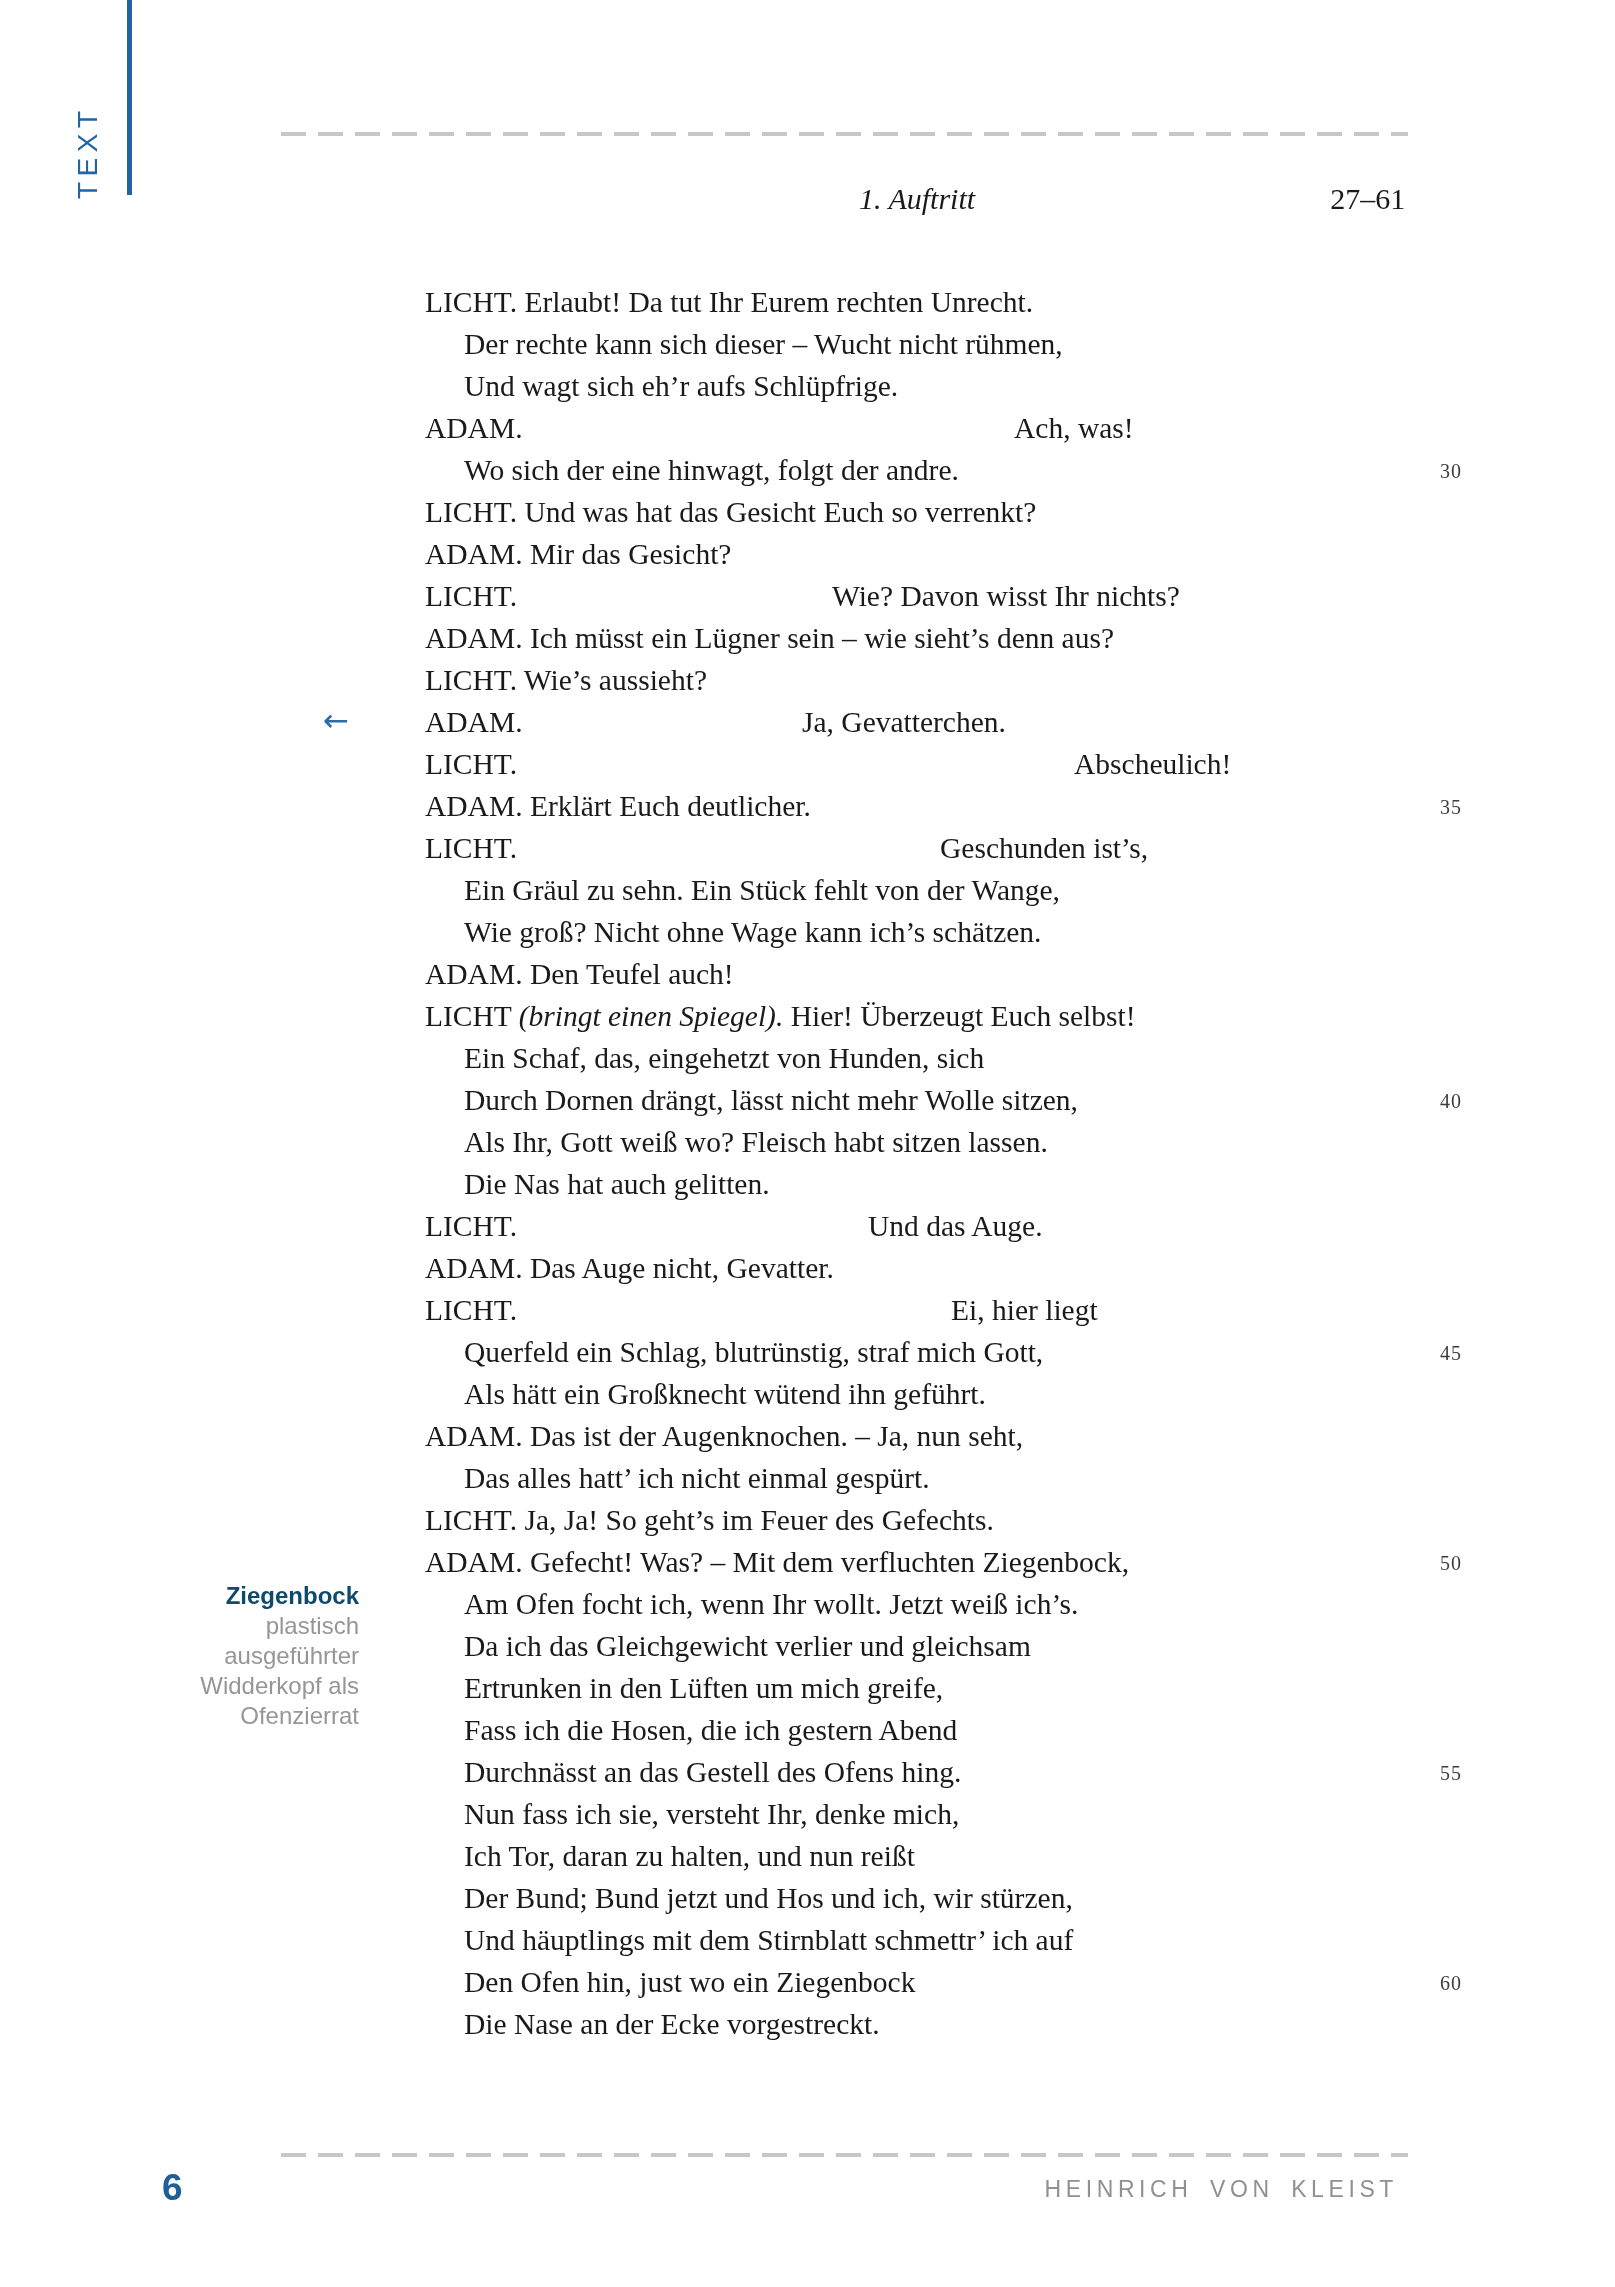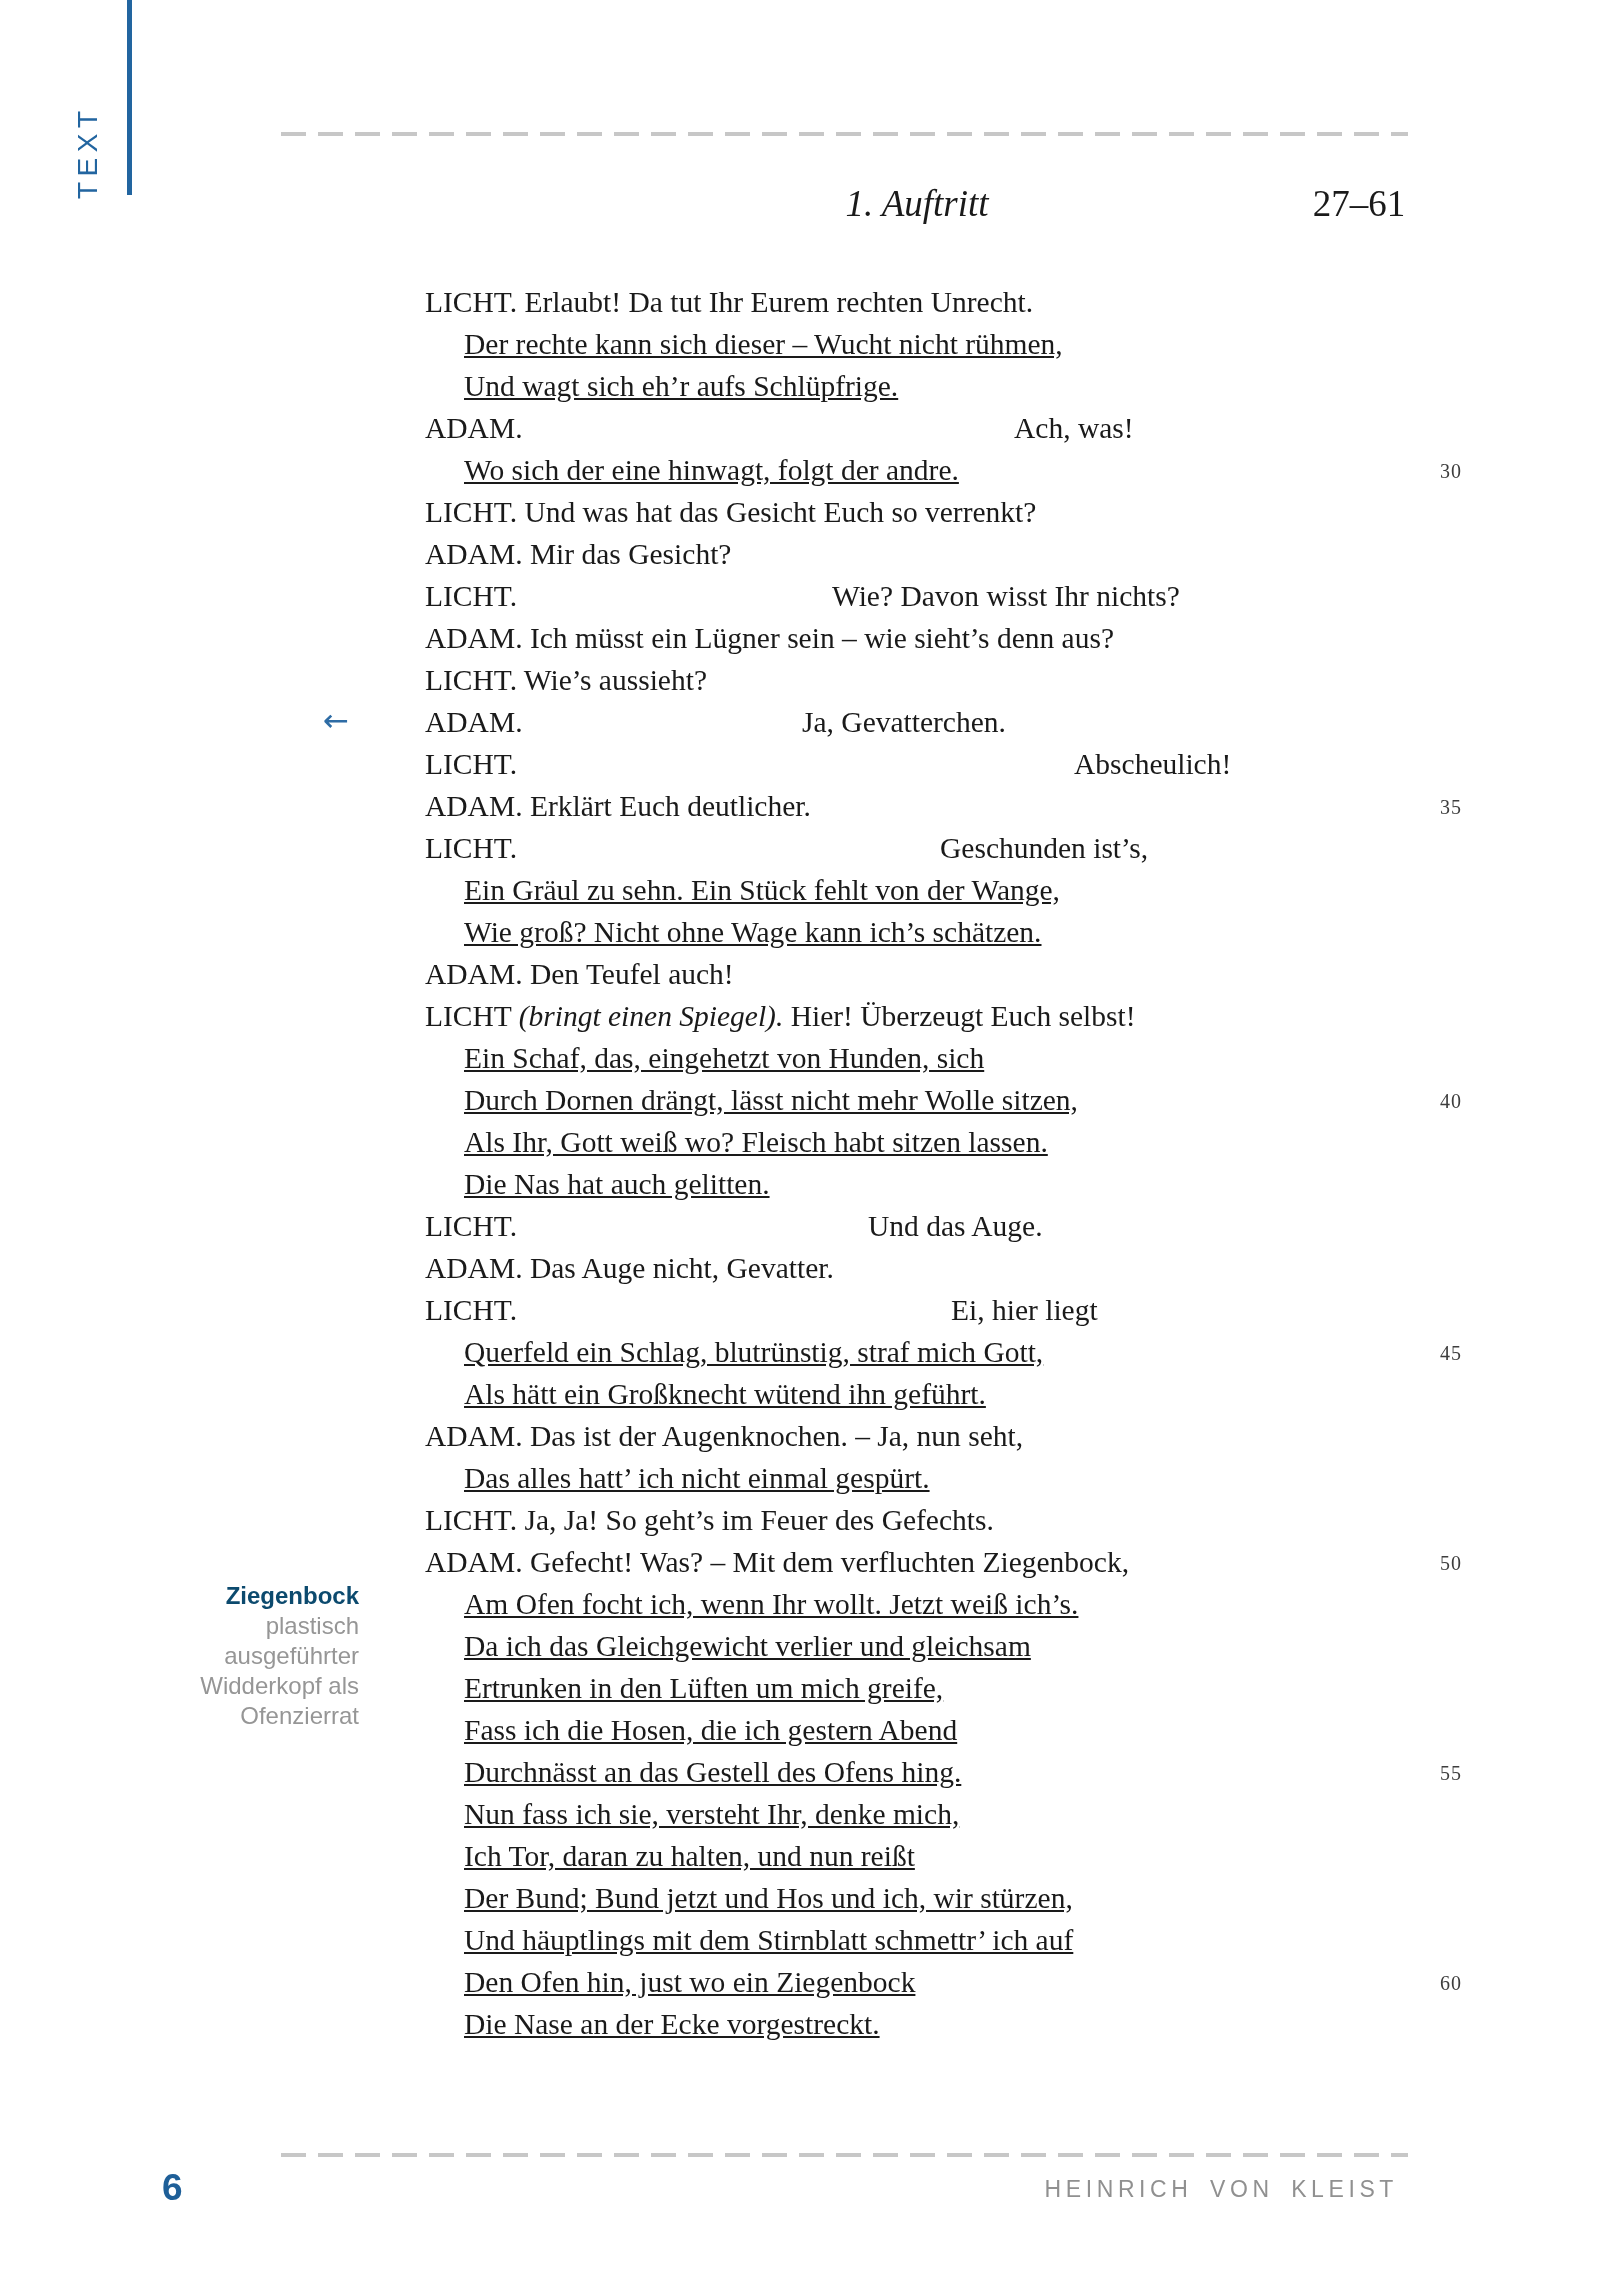--- a/index.html
+++ b/index.html
@@ -17,27 +17,27 @@
     color:#2265a0;white-space:nowrap;
   }
   
   .dash{
     position:absolute;left:281px;width:1127px;height:3.7px;
     background:repeating-linear-gradient(to right,#c7c7c7 0 25px,transparent 25px 37px);
   }
   .dash-top{top:132px;}
   .dash-bottom{top:2153px;}
   
-  .heading-row{position:absolute;left:425px;top:182px;width:984px;height:42px;font-size:37px;}
+  .heading-row{position:absolute;left:425px;top:182px;width:984px;height:42px;font-size:30px;}
   .heading-title{position:absolute;left:0;width:100%;text-align:center;font-style:italic;}
   .heading-range{position:absolute;right:3.7px;top:0;}
   
   .verse{position:absolute;left:425px;top:281px;width:984px;font-size:29.5px;line-height:42px;}
   .verse-line{position:relative;height:42px;white-space:nowrap;}
-  .verse-line.indent{padding-left:39px;text-decoration:underline;}
+  .verse-line.indent{padding-left:39px;}
   .verse-line .tabbed{position:absolute;top:0;}
   .italic{font-style:italic;}
   .lineno{
     position:absolute;left:1015px;top:0.9px;width:42px;
     font-size:20px;color:#3d3d3d;letter-spacing:0.9px;
   }
   .margin-arrow{
     position:absolute;left:-102px;top:-1.8px;
     color:#2e6ca5;font-size:31px;
     font-family:"DejaVu Sans","Liberation Sans",sans-serif;

